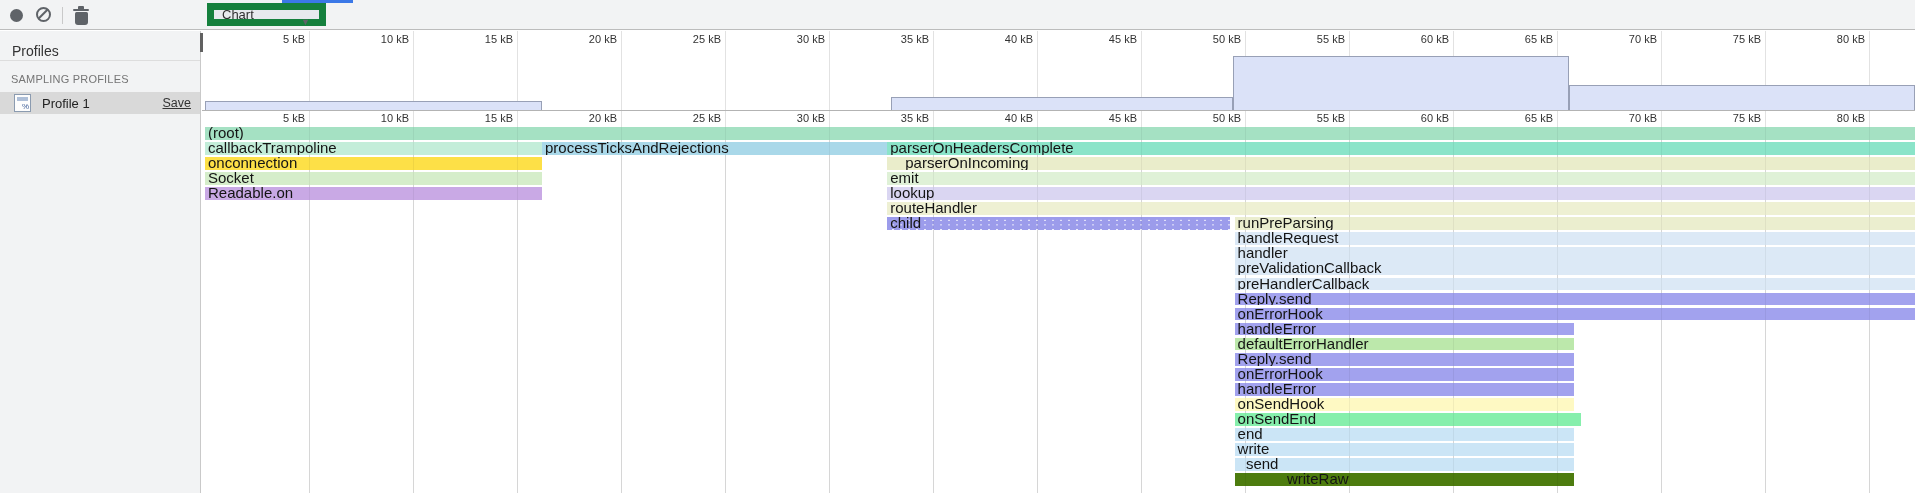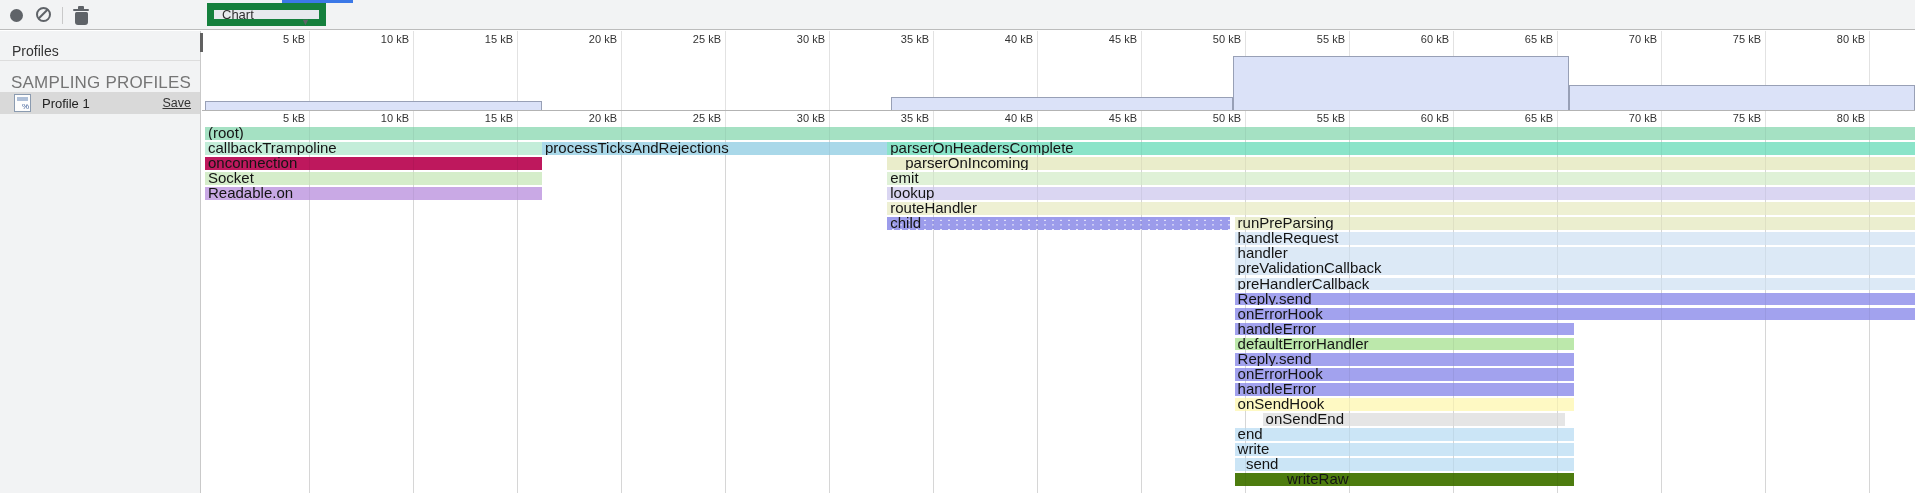--- a/index.html
+++ b/index.html
@@ -25,21 +25,21 @@
   .chart-select { position:absolute; left:207px; top:3px; width:119px; height:23px;
     background:#e7eaee; border:7px solid #15803d; display:flex; align-items:center;
     font-size:13px; color:#303030; padding-left:8px; }
   .chart-select .arrow { position:absolute; right:9px; top:7px; font-size:9px; color:#5f6368; }
 
   
   .sidebar { position:absolute; left:0; top:31px; width:201px; height:462px;
     background:#f2f3f4; border-right:1px solid #c9c9c9; }
   .sb-title { position:absolute; left:12px; top:12px; font-size:14px; color:#333; }
   .sb-divider { position:absolute; left:0; top:29px; width:100%; height:1px; background:#ddd; }
-  .sb-section { position:absolute; left:11px; top:42px; font-size:17px; color:#757575; letter-spacing:.2px; }
+  .sb-section { position:absolute; left:11px; top:42px; font-size:11px; color:#757575; letter-spacing:.2px; }
   .profile-item { position:absolute; left:0; top:61px; width:100%; height:22px; background:#d9d9d9; }
   .profile-icon { position:absolute; left:14px; top:2px; width:17px; height:18px; background:#fdfdfd;
     border:1px solid #8b9bb0; }
   .profile-icon::before { content:""; position:absolute; left:2px; top:2px; right:2px; height:4px;
     background:#aebfd8; }
   .profile-icon::after { content:"%"; position:absolute; right:1px; bottom:0; font-size:8px; color:#42629a; }
   .profile-label { position:absolute; left:42px; top:4px; font-size:13px; color:#222; }
   .save-link { position:absolute; right:9px; top:4px; font-size:12.5px; color:#333;
     text-decoration:underline; cursor:pointer; }
 
@@ -139,42 +139,42 @@
     <div class="tick-label" style="left: 1143px; top: 81px;">55 kB</div>
     <div class="tick-label" style="left: 1247px; top: 81px;">60 kB</div>
     <div class="tick-label" style="left: 1351px; top: 81px;">65 kB</div>
     <div class="tick-label" style="left: 1455px; top: 81px;">70 kB</div>
     <div class="tick-label" style="left: 1559px; top: 81px;">75 kB</div>
     <div class="tick-label" style="left: 1663px; top: 81px;">80 kB</div>
     <div class="frame" style="left: 3px; width: 1709.76px; top: 96px; height: 12.8px; background-color: rgb(165, 225, 195);">(root)</div>
     <div class="frame" style="left: 3px; width: 336.96px; top: 111.05px; height: 12.8px; background-color: rgb(195, 237, 217);">callbackTrampoline</div>
     <div class="frame" style="left: 339.96px; width: 345.28px; top: 111.05px; height: 12.8px; background-color: rgb(169, 216, 233);">processTicksAndRejections</div>
     <div class="frame" style="left: 685.24px; width: 1027.52px; top: 111.05px; height: 12.8px; background-color: rgb(139, 228, 201);">parserOnHeadersComplete</div>
-    <div class="frame" style="left: 3px; width: 336.96px; top: 126.1px; height: 12.8px; background-color: #be185d;">onconnection</div>
+    <div class="frame" style="left: 3px; width: 336.96px; top: 126.1px; height: 12.8px; background-color: #fde047;">onconnection</div>
     <div class="frame" style="left: 685.24px; width: 1027.52px; top: 126.1px; height: 12.8px; background-color: rgb(234, 237, 203); padding-left: 18px;">parserOnIncoming</div>
     <div class="frame" style="left: 3px; width: 336.96px; top: 141.15px; height: 12.8px; background-color: rgb(213, 237, 202);">Socket</div>
     <div class="frame" style="left: 685.24px; width: 1027.52px; top: 141.15px; height: 12.8px; background-color: rgb(223, 241, 215);">emit</div>
     <div class="frame" style="left: 3px; width: 336.96px; top: 156.2px; height: 12.8px; background-color: rgb(201, 169, 229);">Readable.on</div>
     <div class="frame" style="left: 685.24px; width: 1027.52px; top: 156.2px; height: 12.8px; background-color: rgb(218, 214, 242);">lookup</div>
     <div class="frame" style="left: 685.24px; width: 1027.52px; top: 171.25px; height: 12.8px; background-color: rgb(238, 240, 211);">routeHandler</div>
     <div class="frame dots" style="left: 685.24px; width: 343.2px; top: 186.3px; height: 12.8px; background-color: rgb(156, 156, 235);">child</div>
     <div class="frame" style="left: 1032.6px; width: 680.16px; top: 186.3px; height: 12.8px; background-color: rgb(235, 238, 207);">runPreParsing</div>
     <div class="frame" style="left: 1032.6px; width: 680.16px; top: 201.35px; height: 12.8px; background-color: rgb(220, 233, 246);">handleRequest</div>
     <div class="frame" style="left: 1032.6px; width: 680.16px; top: 216.4px; height: 23px; background-color: rgb(220, 233, 246);">handler</div>
     <div class="frame" style="left: 1032.6px; width: 680.16px; top: 231.45px; height: 12.8px; background-color: rgb(220, 233, 246);">preValidationCallback</div>
     <div class="frame" style="left: 1032.6px; width: 680.16px; top: 246.5px; height: 12.8px; background-color: rgb(220, 233, 246);">preHandlerCallback</div>
     <div class="frame" style="left: 1032.6px; width: 680.16px; top: 261.55px; height: 12.8px; background-color: rgb(162, 162, 238);">Reply.send</div>
     <div class="frame" style="left: 1032.6px; width: 680.16px; top: 276.6px; height: 12.8px; background-color: rgb(162, 162, 238);">onErrorHook</div>
     <div class="frame" style="left: 1032.6px; width: 339.04px; top: 291.65px; height: 12.8px; background-color: rgb(162, 162, 238);">handleError</div>
     <div class="frame" style="left: 1032.6px; width: 339.04px; top: 306.7px; height: 12.8px; background-color: rgb(188, 232, 171);">defaultErrorHandler</div>
     <div class="frame" style="left: 1032.6px; width: 339.04px; top: 321.75px; height: 12.8px; background-color: rgb(162, 162, 238);">Reply.send</div>
     <div class="frame" style="left: 1032.6px; width: 339.04px; top: 336.8px; height: 12.8px; background-color: rgb(162, 162, 238);">onErrorHook</div>
     <div class="frame" style="left: 1032.6px; width: 339.04px; top: 351.85px; height: 12.8px; background-color: rgb(162, 162, 238);">handleError</div>
     <div class="frame" style="left: 1032.6px; width: 339.04px; top: 366.9px; height: 12.8px; background-color: #fef9c3;">onSendHook</div>
-    <div class="frame" style="left: 1032.6px; width: 302px; top: 381.95px; height: 12.8px; background-color: #e5e5e5; margin-left: 28px;">onSendEnd</div>
+    <div class="frame" style="left: 1032.6px; width: 346px; top: 381.95px; height: 12.8px; background-color: #86efac;">onSendEnd</div>
     <div class="frame" style="left: 1032.6px; width: 339.04px; top: 397px; height: 12.8px; background-color: rgb(203, 229, 246);">end</div>
     <div class="frame" style="left: 1032.6px; width: 339.04px; top: 412.05px; height: 12.8px; background-color: rgb(203, 229, 246);">write_</div>
     <div class="frame" style="left: 1032.6px; width: 339.04px; top: 427.1px; height: 12.8px; background-color: rgb(203, 229, 246);">_send</div>
     <div class="frame" style="left: 1032.6px; width: 339.04px; top: 442.15px; height: 12.8px; background-color: #4d7c0f; padding-left: 44px;">_writeRaw</div>
     <div class="grid-overlay" style="left: 107px; top: 96px; height: 366px;"></div>
     <div class="grid-overlay" style="left: 211px; top: 96px; height: 366px;"></div>
     <div class="grid-overlay" style="left: 315px; top: 96px; height: 366px;"></div>
     <div class="grid-overlay" style="left: 419px; top: 96px; height: 366px;"></div>
     <div class="grid-overlay" style="left: 523px; top: 96px; height: 366px;"></div>
     <div class="grid-overlay" style="left: 627px; top: 96px; height: 366px;"></div>

